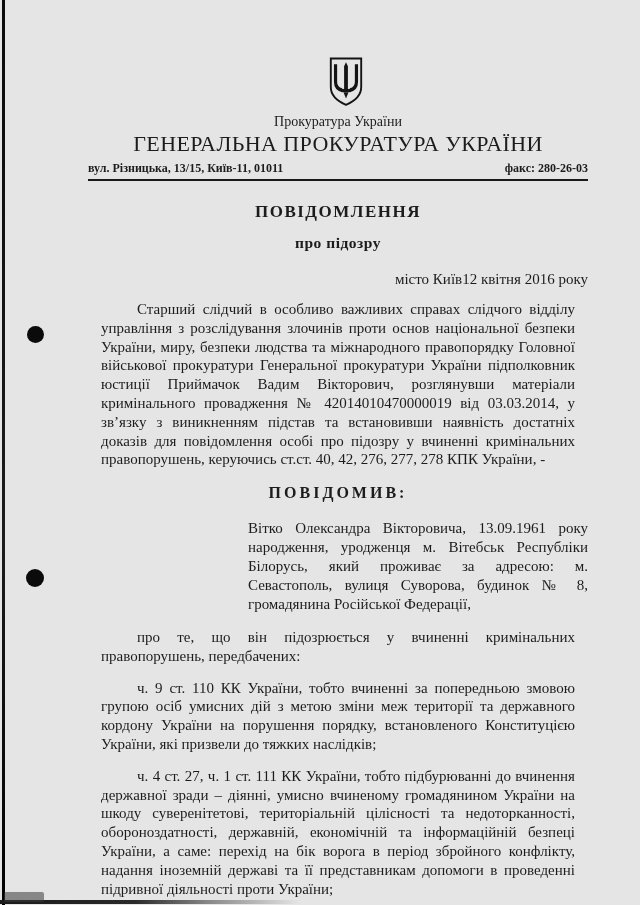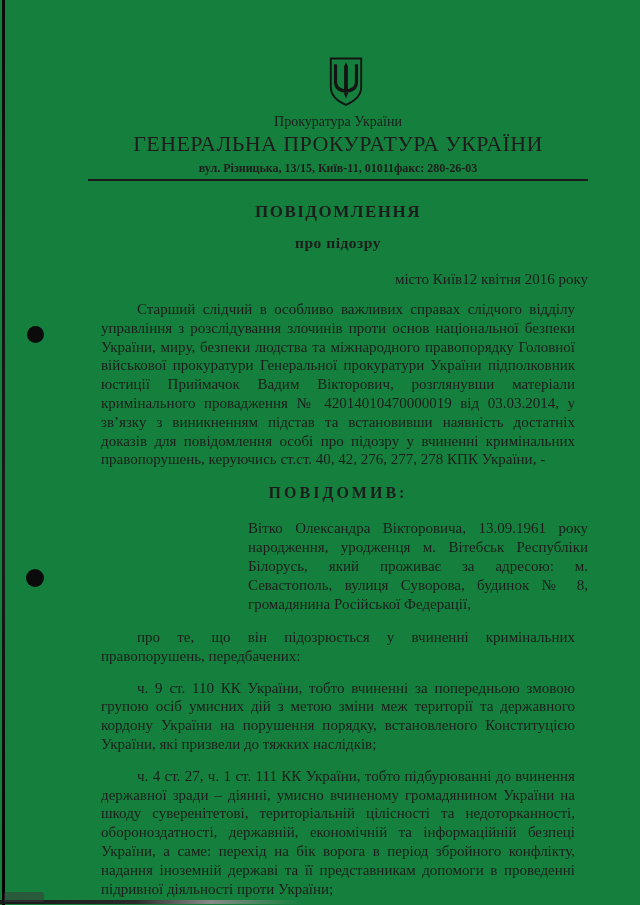--- a/index.html
+++ b/index.html
@@ -1,40 +1,40 @@
 <!DOCTYPE html>
 <html lang="uk"><head>
 <meta charset="utf-8">
 <style>
   html,body{margin:0;padding:0;background:#ffffff;}
   .page{
     position:relative;
     width:640px;height:905px;
-    background:#15803d;
+    background:#e5e5e5;
     font-family:"Liberation Serif", serif;
     color:#1c1c1c;
     overflow:hidden;
   }
   
   .edge-line{position:absolute;left:2px;top:0;bottom:0;width:3px;background:linear-gradient(to bottom,#0a0a0a 0%,#1c1c1c 60%,#000 100%);}
   .hole{position:absolute;border-radius:50%;background:#0b0b0b;}
   .hole-1{left:27px;top:326px;width:17px;height:17px;}
   .hole-2{left:26px;top:569px;width:18px;height:18px;}
   .bottom-strip{position:absolute;left:0;bottom:1px;height:4px;width:300px;
     background:linear-gradient(to right,#1a1a1a 0%,#2a2a2a 45%,#8a8a8a 70%,rgba(160,160,160,0) 100%);}
   .corner-smudge{position:absolute;left:4px;bottom:3px;width:40px;height:10px;background:#3a3a3a;opacity:.55;border-radius:2px;}
   
   .content{position:absolute;left:88px;top:0;width:500px;}
   .center{text-align:center;}
   
   .emblem-wrap{margin-top:56px;text-align:center;transform:translateX(8px);}
   .emblem-wrap svg{display:inline-block;}
   .org-small{font-size:14px;margin-top:2px;}
   .org-large{font-size:22px;letter-spacing:.4px;margin-top:1px;white-space:nowrap;}
-  .addr-row{display:flex;justify-content:center;align-items:flex-end;
+  .addr-row{display:flex;justify-content:space-between;align-items:flex-end;
     font-size:12px;font-weight:bold;margin-top:4px;padding-bottom:3px;
     border-bottom:2px solid #1a1a1a;}
   
   .doc-title{margin-top:21px;font-size:17px;font-weight:bold;letter-spacing:1.5px;}
   .doc-subtitle{font-size:15.5px;font-weight:bold;margin-top:12px;letter-spacing:.5px;}
   
   .meta-row{display:flex;justify-content:flex-end;font-size:15px;margin-top:19px;}
   
   .para{font-size:15px;line-height:18.8px;text-align:justify;text-indent:36px;margin:13px;}
   .para-1{margin-top:12px;}

